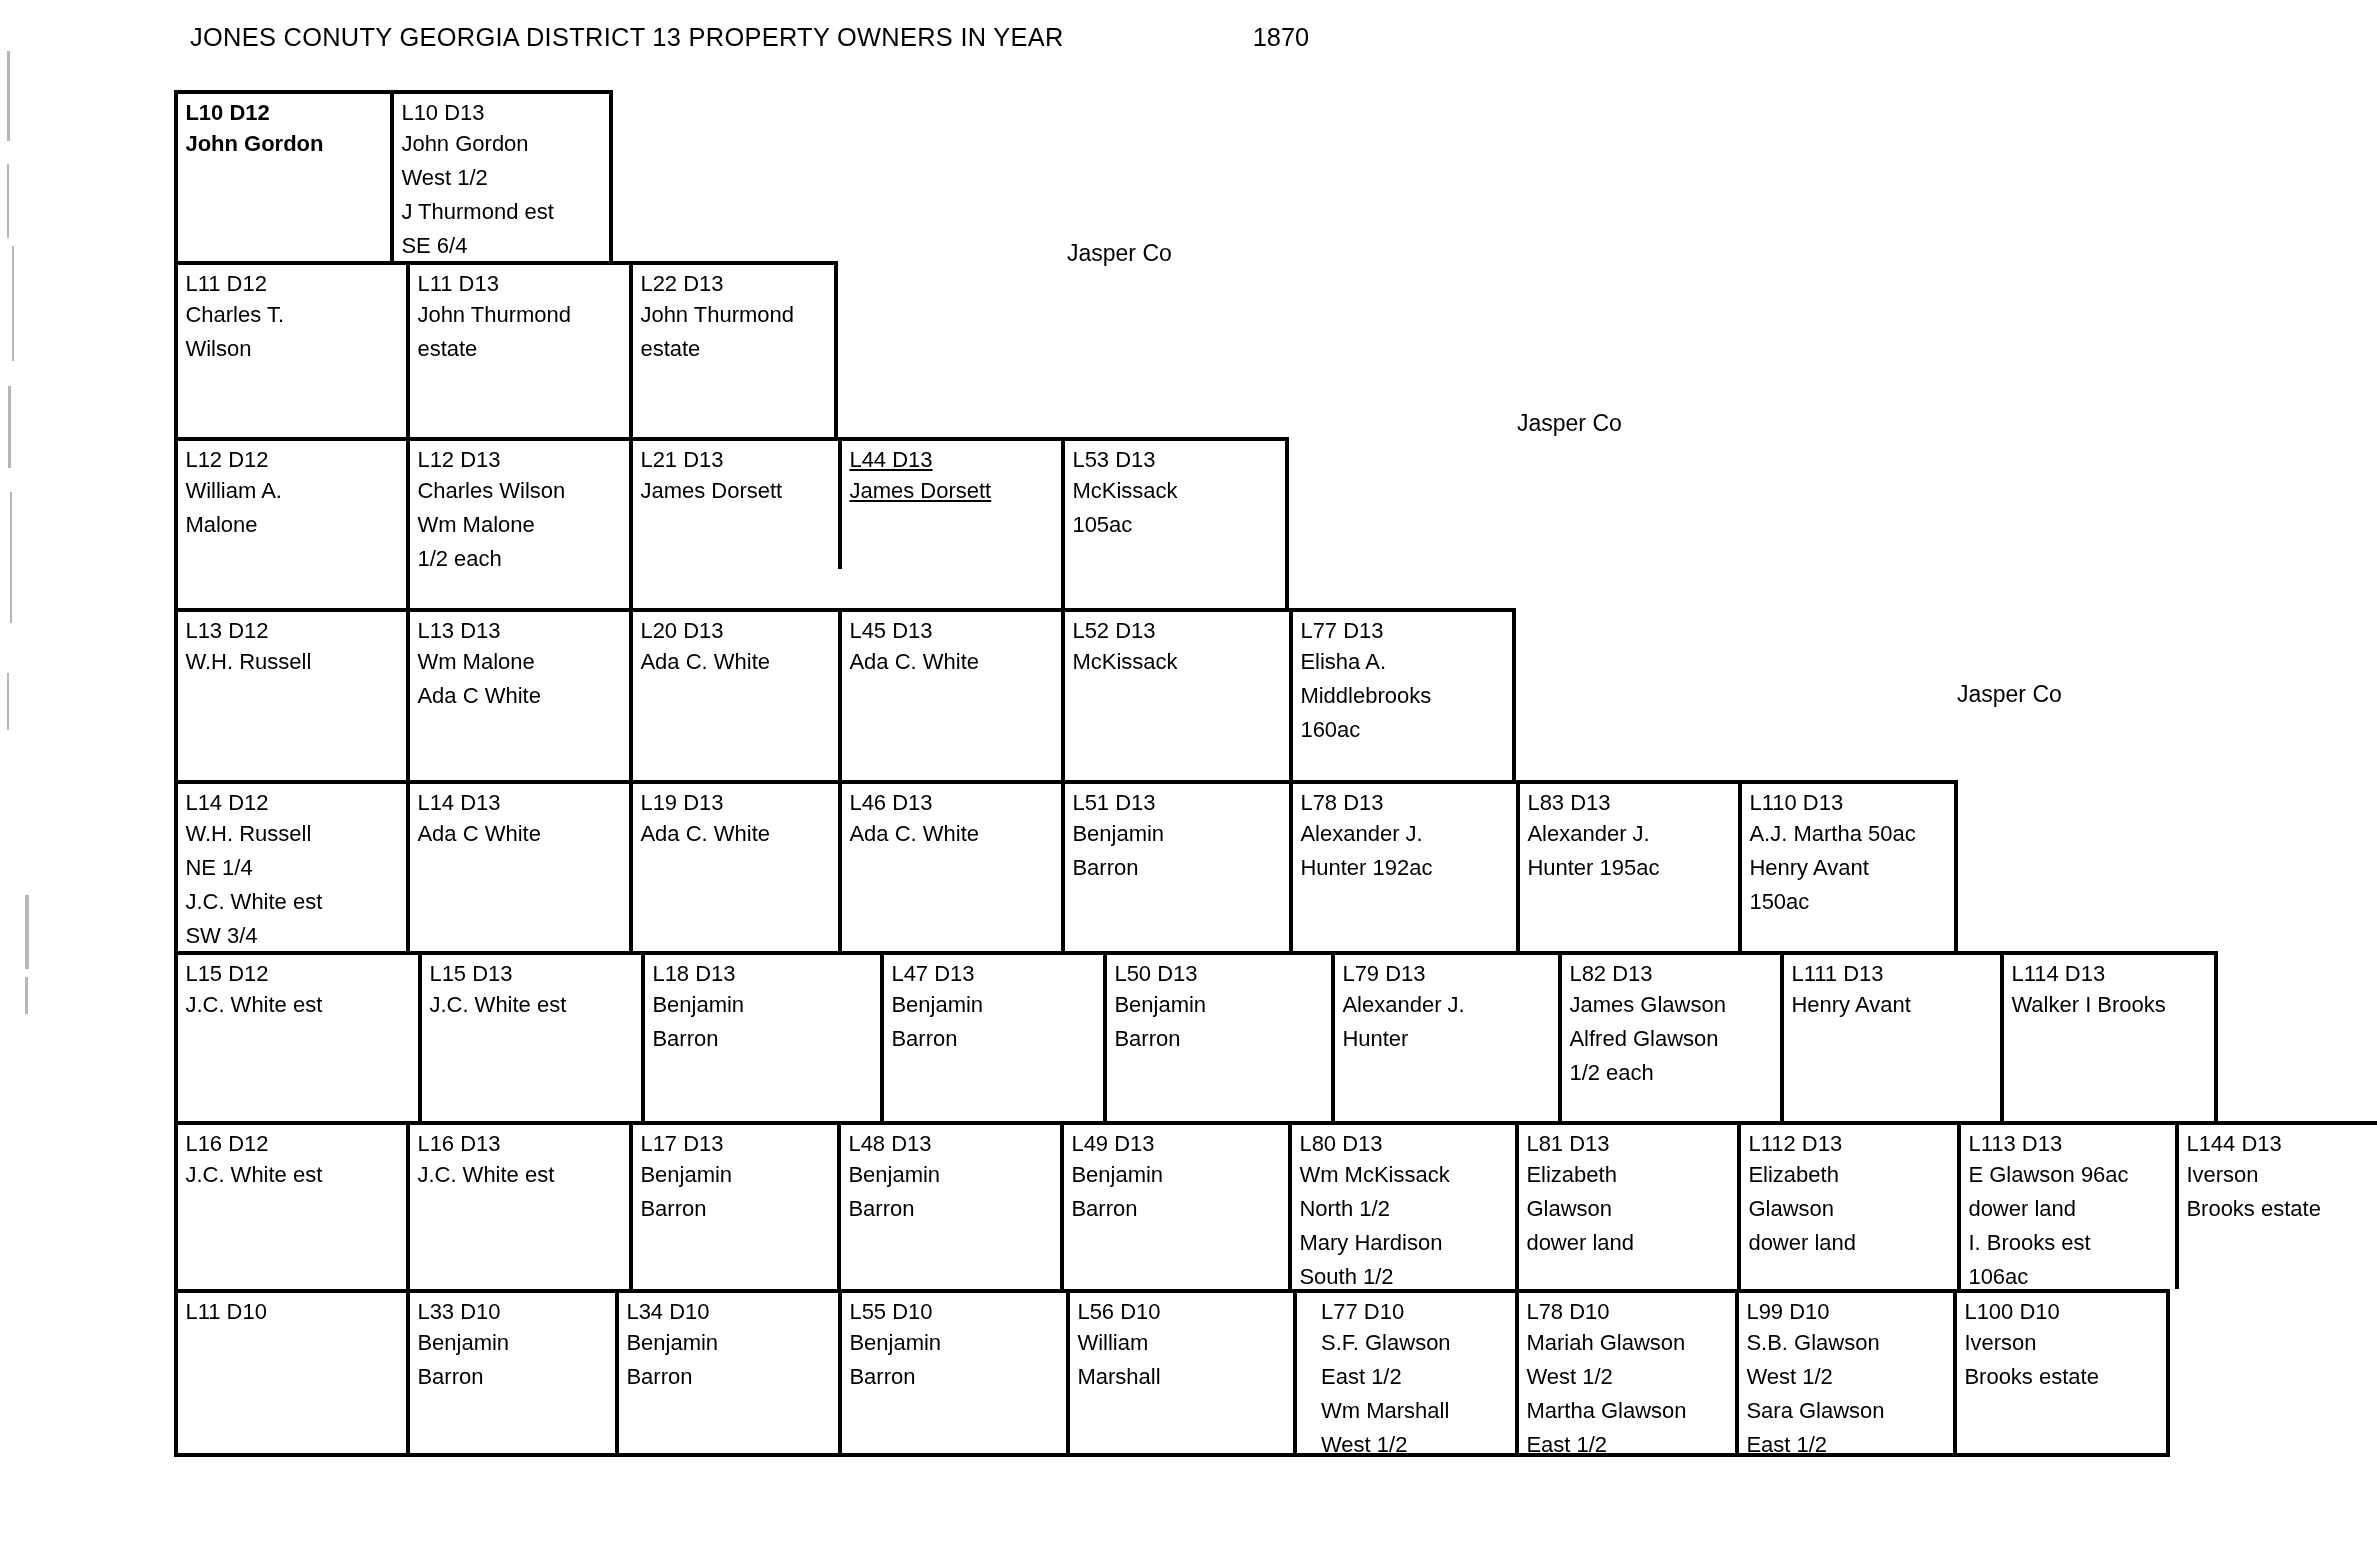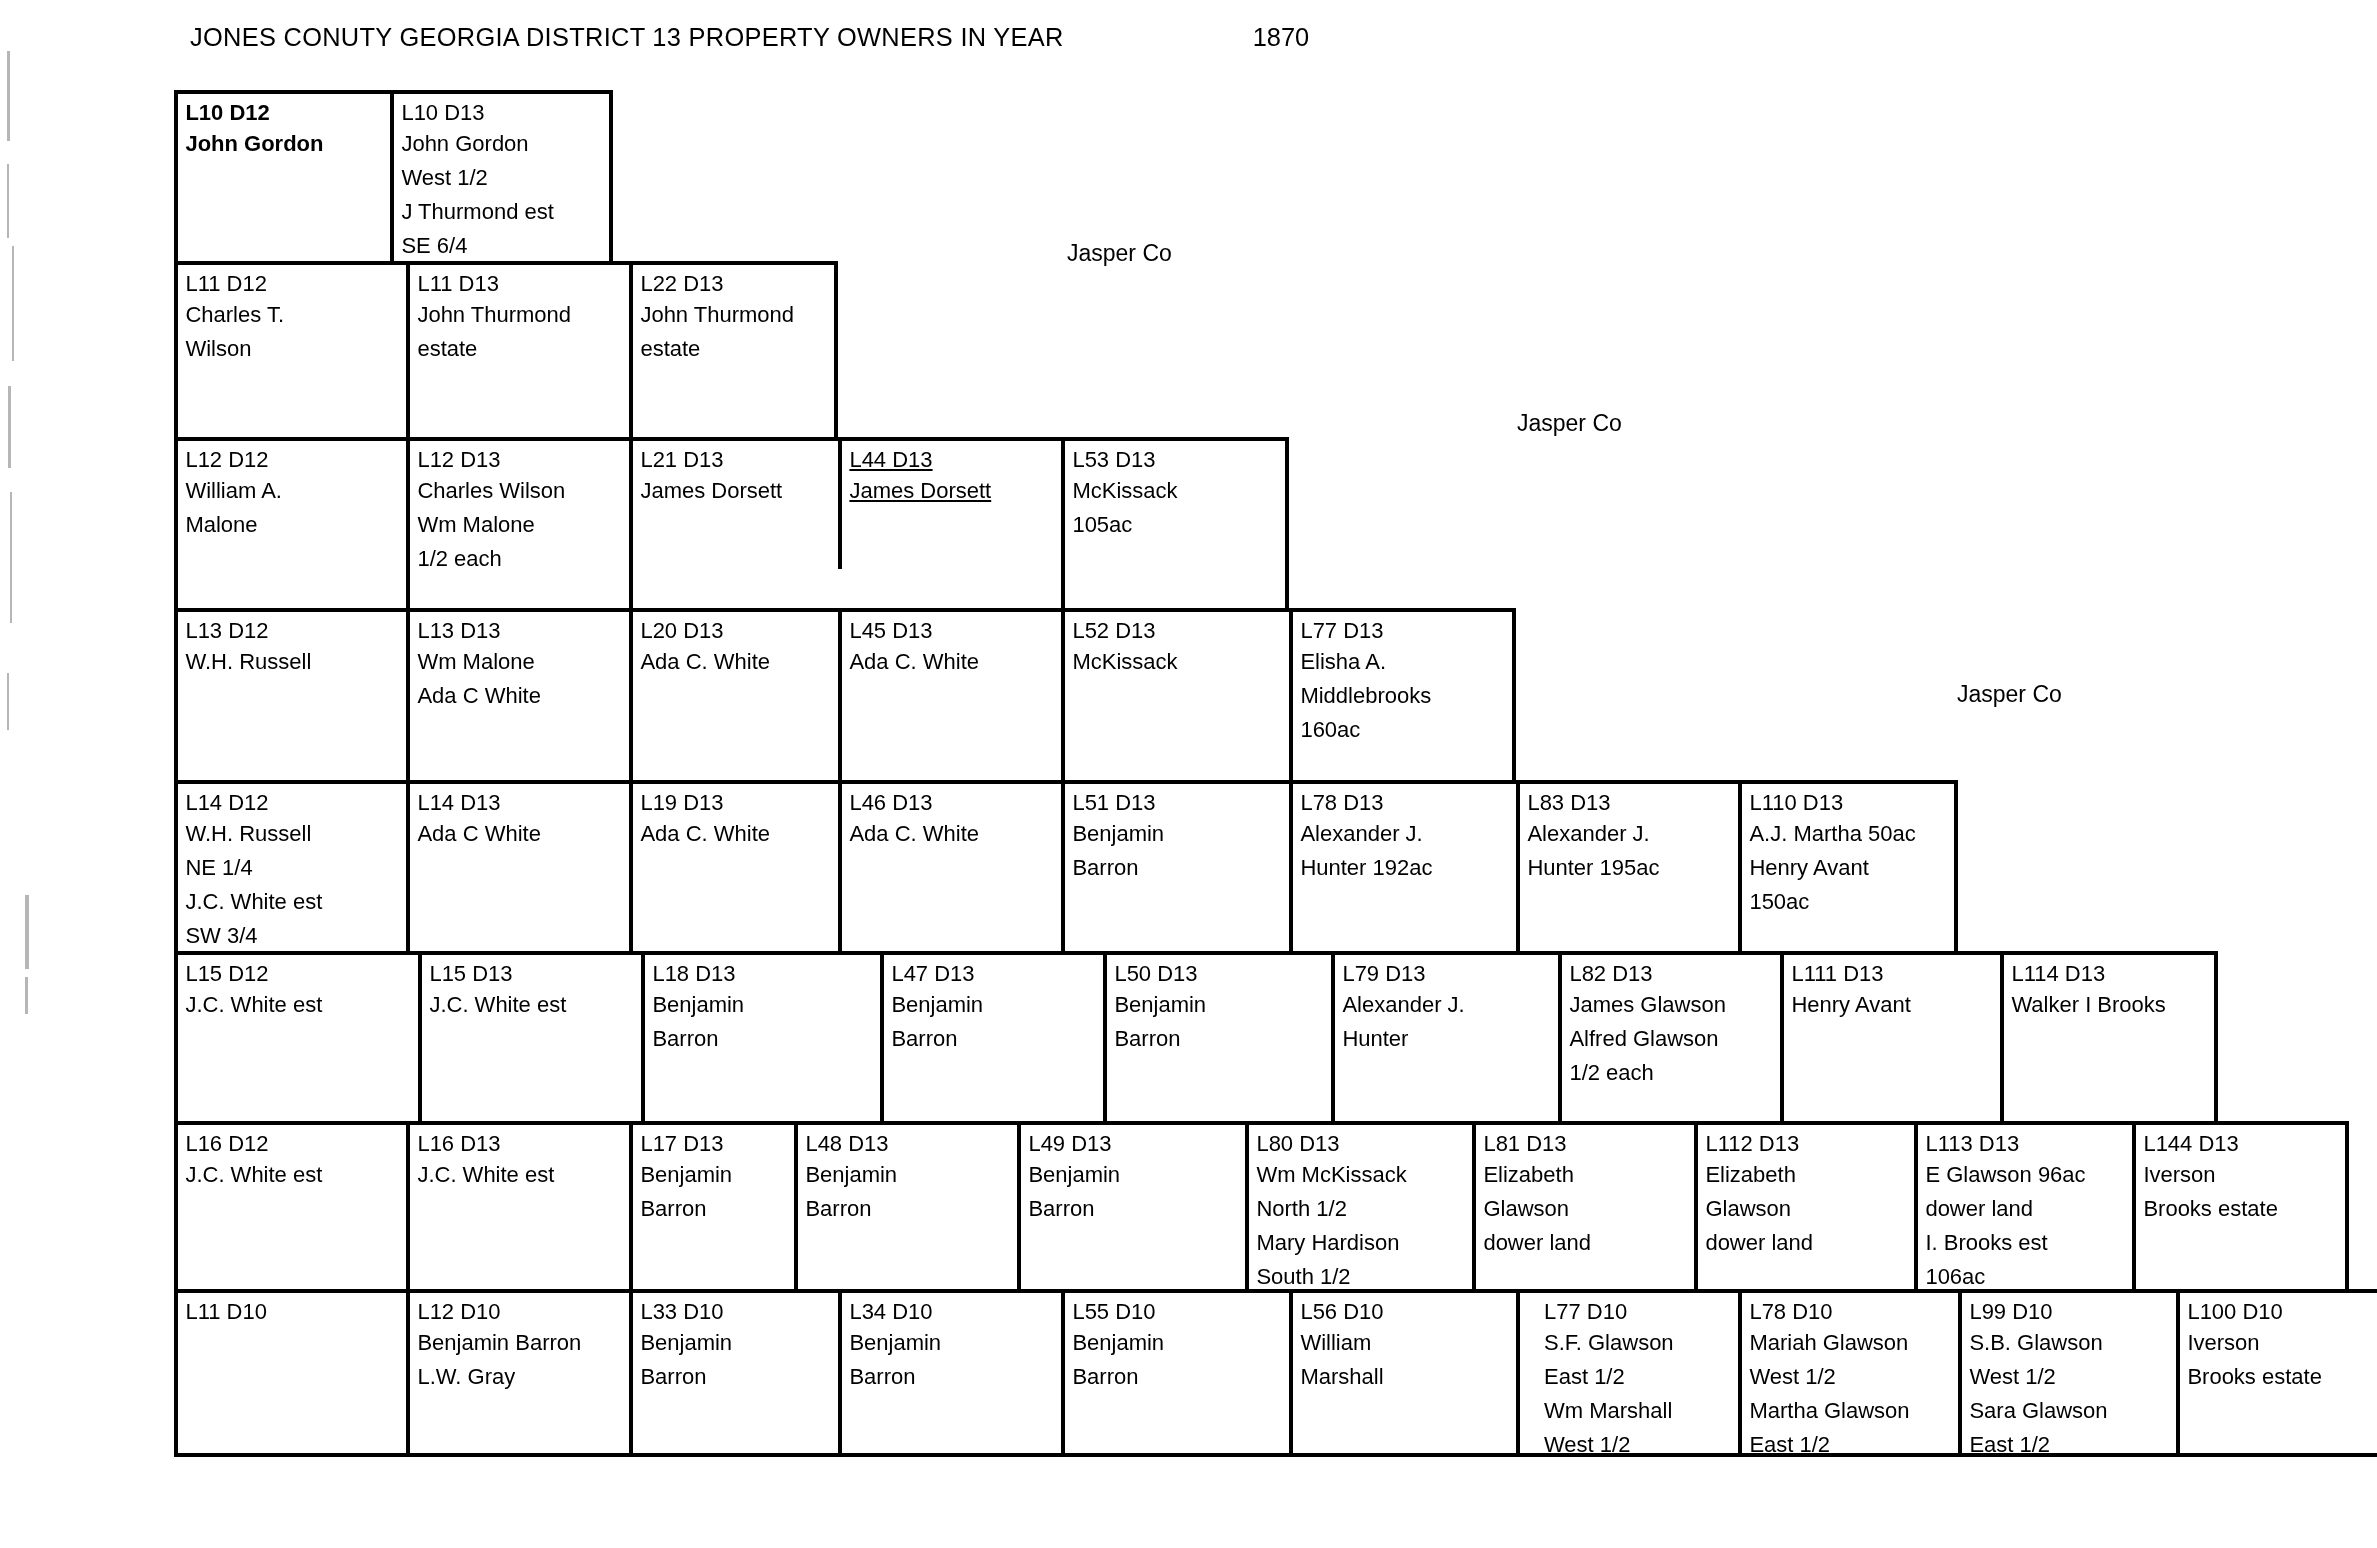--- a/index.html
+++ b/index.html
@@ -284,21 +284,21 @@
       </div>
       <div class="grid-row">
         <div class="cell" style="width: 232px; height: 168px;">
           <div class="lot">L16 D12</div>
           <div class="line">J.C. White est</div>
         </div>
         <div class="cell" style="width: 223px; height: 168px;">
           <div class="lot">L16 D13</div>
           <div class="line">J.C. White est</div>
         </div>
-        <div class="cell" style="width: 165px; height: 168px;">
+        <div class="cell" style="width: 208px; height: 168px;">
           <div class="lot">L17 D13</div>
           <div class="line">Benjamin</div>
           <div class="line">Barron</div>
         </div>
         <div class="cell" style="width: 223px; height: 168px;">
           <div class="lot">L48 D13</div>
           <div class="line">Benjamin</div>
           <div class="line">Barron</div>
         </div>
         <div class="cell" style="width: 228px; height: 168px;">
@@ -335,25 +335,20 @@
         <div class="cell rt" style="width: 217px; height: 168px;">
           <div class="lot">L144 D13</div>
           <div class="line">Iverson</div>
           <div class="line">Brooks estate</div>
         </div>
       </div>
       <div class="grid-row">
         <div class="cell bt" style="width: 232px; height: 168px;">
           <div class="lot">L11 D10</div>
         </div>
-        <div class="cell bt" style="width: 223px; height: 168px;">
-          <div class="lot">L12 D10</div>
-          <div class="line">Benjamin Barron</div>
-          <div class="line">L.W. Gray</div>
-        </div>
         <div class="cell bt" style="width: 209px; height: 168px;">
           <div class="lot">L33 D10</div>
           <div class="line">Benjamin</div>
           <div class="line">Barron</div>
         </div>
         <div class="cell bt" style="width: 223px; height: 168px;">
           <div class="lot">L34 D10</div>
           <div class="line">Benjamin</div>
           <div class="line">Barron</div>
         </div>

